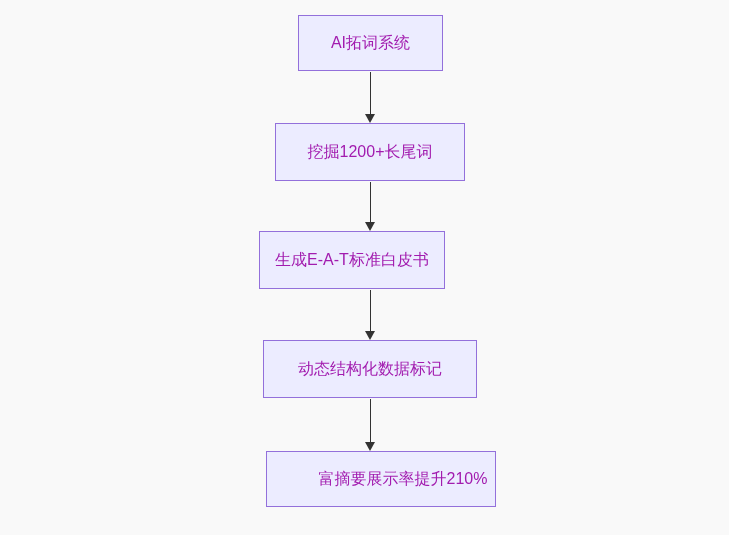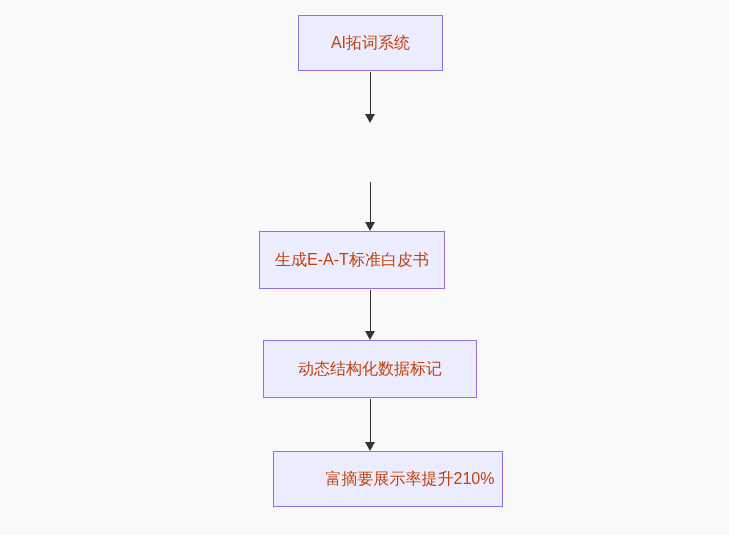--- a/index.html
+++ b/index.html
@@ -20,31 +20,31 @@
     width: 729px; height: 535px;
   }
   .node {
     position: absolute;
     background: #ECECFF;
     border: 1px solid #9370DB;
     box-sizing: border-box;
     display: flex;
     align-items: center;
     justify-content: center;
-    color: #c2410c;
+    color: #a21caf;
     font-size: 16px;
     line-height: 1.2;
     text-align: center;
     white-space: nowrap;
   }
   .node-1 { left: 298px; top: 15px;  width: 145px; height: 56px; }
   .node-2 { left: 275px; top: 123px; width: 190px; height: 58px; }
   .node-3 { left: 259px; top: 231px; width: 186px; height: 58px; }
   .node-4 { left: 263px; top: 340px; width: 214px; height: 58px; }
-  .node-5 { left: 273px; top: 451px; width: 230px; height: 56px; padding-left: 44px; }
+  .node-5 { left: 266px; top: 451px; width: 230px; height: 56px; padding-left: 44px; }
 
   .edge-line {
     position: absolute;
     left: 370px;
     width: 1px;
     background: #333333;
   }
   .edge-line-1 { top: 72px;  height: 42px; }
   .edge-line-2 { top: 182px; height: 40px; }
   .edge-line-3 { top: 290px; height: 41px; }
@@ -67,20 +67,21 @@
 </head>
 <body>
 
 <div class="canvas">
 
   <div class="node node-1">AI拓词系统</div>
 
   <div class="edge-line edge-line-1"></div>
   <div class="arrowhead arrowhead-1"></div>
 
+  <div class="node node-2">挖掘1200+长尾词</div>
 
   <div class="edge-line edge-line-2"></div>
   <div class="arrowhead arrowhead-2"></div>
 
   <div class="node node-3">生成E-A-T标准白皮书</div>
 
   <div class="edge-line edge-line-3"></div>
   <div class="arrowhead arrowhead-3"></div>
 
   <div class="node node-4">动态结构化数据标记</div>

